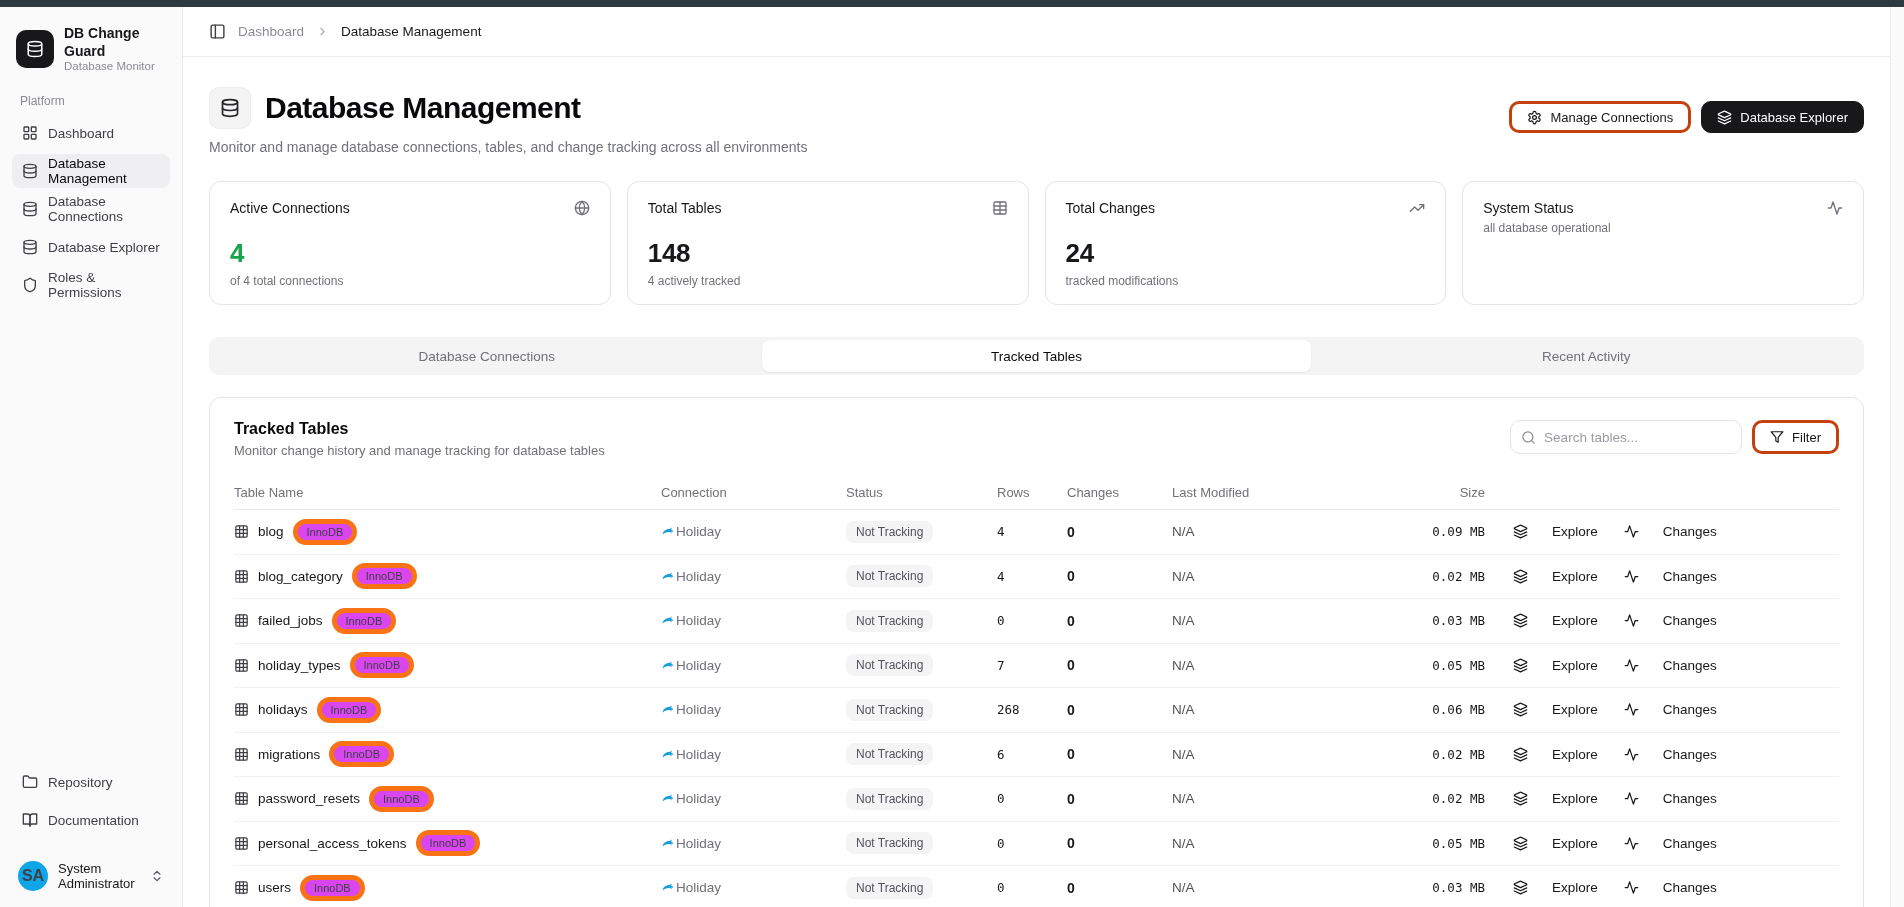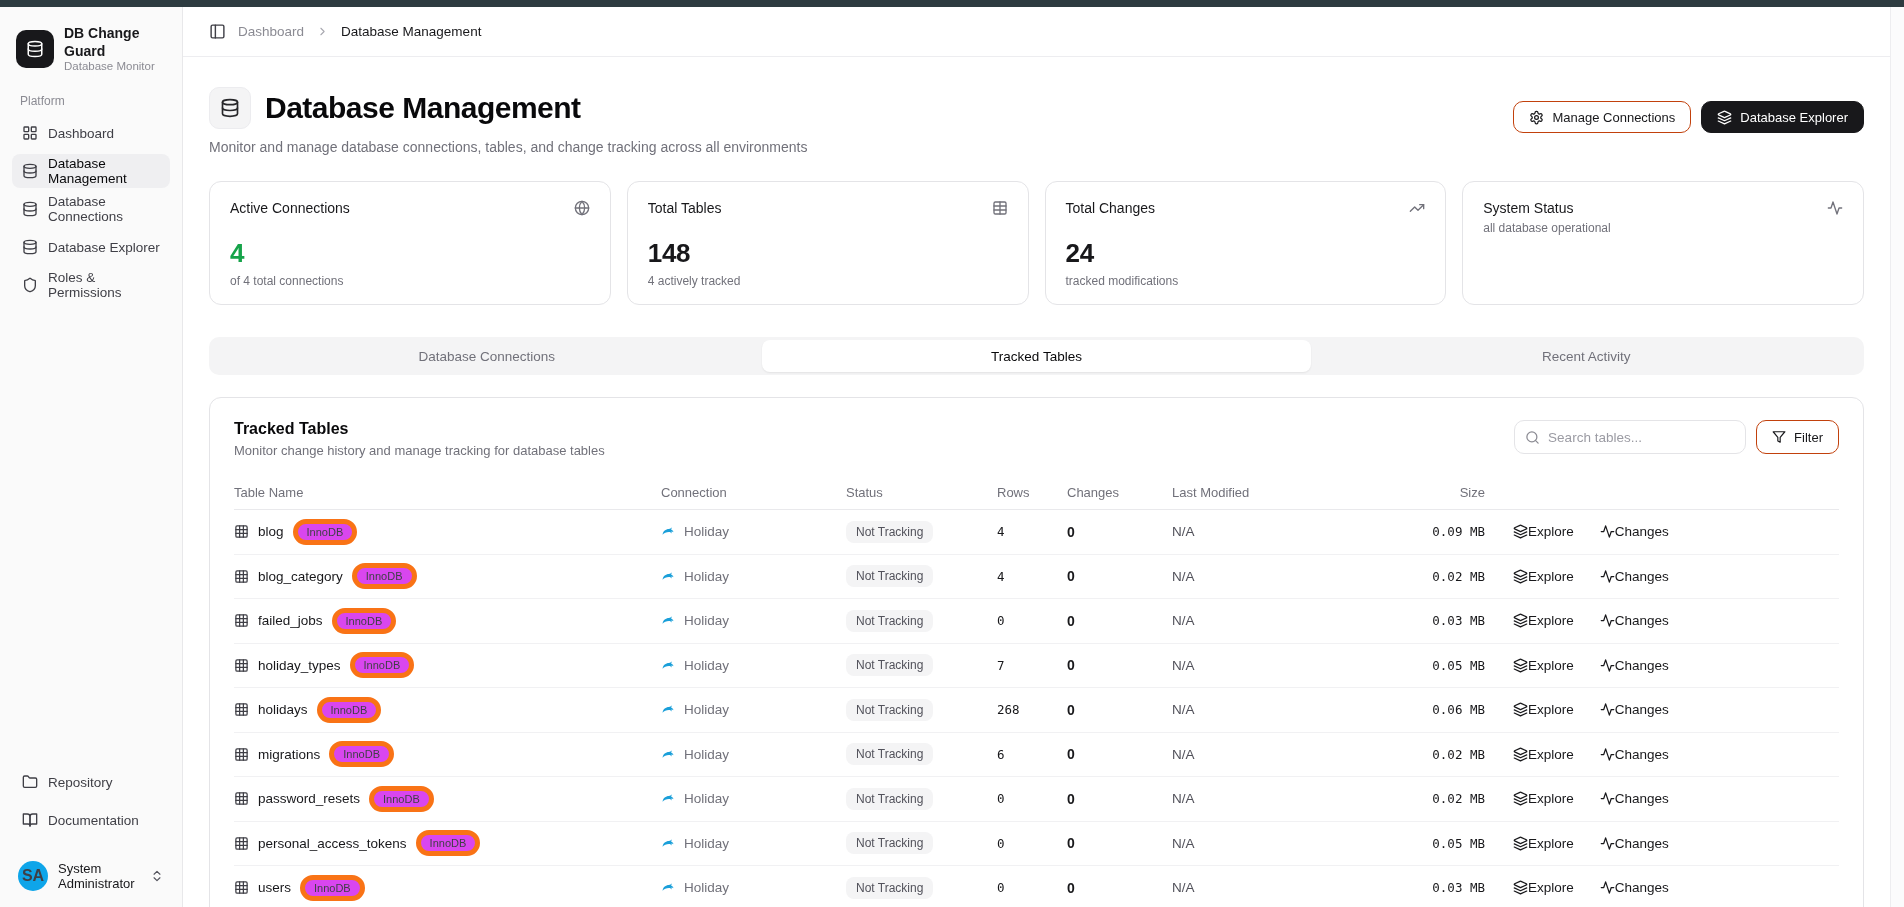--- a/index.html
+++ b/index.html
@@ -41,21 +41,21 @@
 
   .page-head { display:flex; align-items:flex-start; justify-content:space-between; margin-bottom:26px; }
   .title-row { display:flex; align-items:center; gap:14px; }
   .title-icon-box { width:42px; height:42px; border-radius:10px; background:#f4f4f5; border:1px solid #ececef;
                     display:flex; align-items:center; justify-content:center; color:#27272a; }
   .page-title { font-size:30px; font-weight:700; letter-spacing:-0.5px; color:#09090b; }
   .page-sub { font-size:14px; color:#71717a; margin-top:10px; }
   .head-actions { display:flex; gap:10px; margin-top:14px; }
   .btn { display:inline-flex; align-items:center; gap:8px; height:32px; padding:0 15px; border-radius:10px;
          font-family:"Liberation Sans",sans-serif; font-size:13px; font-weight:500; cursor:pointer; }
-  .btn-outline { background:#fff; border:1px solid #c2410c; color:#18181b; }
+  .btn-outline { background:#fff; border:3px solid #c2410c; color:#18181b; }
   .btn-dark { background:#18181b; border:1px solid #18181b; color:#fff; }
 
   .stats { display:flex; gap:16px; margin-bottom:32px; }
   .stat-card { flex:1; border:1px solid #e4e4e7; border-radius:12px; background:#fff; padding:18px 20px; height:124px; }
   .stat-top { display:flex; align-items:center; justify-content:space-between; }
   .stat-title { font-size:14px; font-weight:500; color:#18181b; }
   .stat-icon { color:#71717a; display:flex; }
   .stat-value { font-size:26px; font-weight:700; margin-top:22px; letter-spacing:-0.3px; }
   .stat-value.green { color:#16a34a; }
   .stat-health { display:flex; align-items:center; gap:8px; margin-top:22px; color:#16a34a; }
@@ -82,29 +82,29 @@
   .thead, .trow { display:grid; grid-template-columns:427px 185px 151px 70px 105px 200px 113px 1fr;
                   align-items:center; }
   .thead { height:34px; border-bottom:1px solid #e9e9ec; color:#71717a; font-size:13px; }
   .trow { height:44.5px; border-bottom:1px solid #f1f1f3; font-size:13.5px; }
   .cell { display:flex; align-items:center; min-width:0; }
   .name-cell { gap:9px; }
   .name-cell .icon { color:#3f3f46; display:flex; }
   .tname { font-weight:500; color:#18181b; }
   .engine-badge { font-size:11px; color:#3f3f46; border:5px solid #f97316; border-radius:999px;
                   padding:2px 9px; background:#d946ef; }
-  .conn-cell { gap:8px; color:#71717a; }
+  .conn-cell { color:#71717a; }
   .status-badge { background:#f4f4f5; color:#52525b; font-size:12px; border-radius:8px; padding:4px 10px; }
   .mono { font-family:"DejaVu Sans Mono", monospace; font-size:12.5px; color:#18181b; }
   .changes { font-weight:700; font-size:14px; }
   .modified { color:#52525b; }
   .size { justify-content:flex-end; }
   .col-size { justify-content:flex-end; display:flex; }
   .actions { padding-left:22px; gap:14px; }
-  .ghost-btn { display:inline-flex; align-items:flex-start; gap:0; background:transparent; border:none;
+  .ghost-btn { display:inline-flex; align-items:flex-start; gap:24px; background:transparent; border:none;
                font-family:"Liberation Sans",sans-serif; font-size:13.5px; font-weight:500; color:#18181b;
                cursor:pointer; padding:6px 6px; border-radius:8px; }
   .ghost-btn .icon { display:flex; color:#18181b; }
 
   .scroll-rail { width:14px; flex:0 0 auto; background:#fbfbfc; border-left:1px solid #ededf0; }
   .icon svg { display:block; }
 </style>
 </head>
 <body>
 

